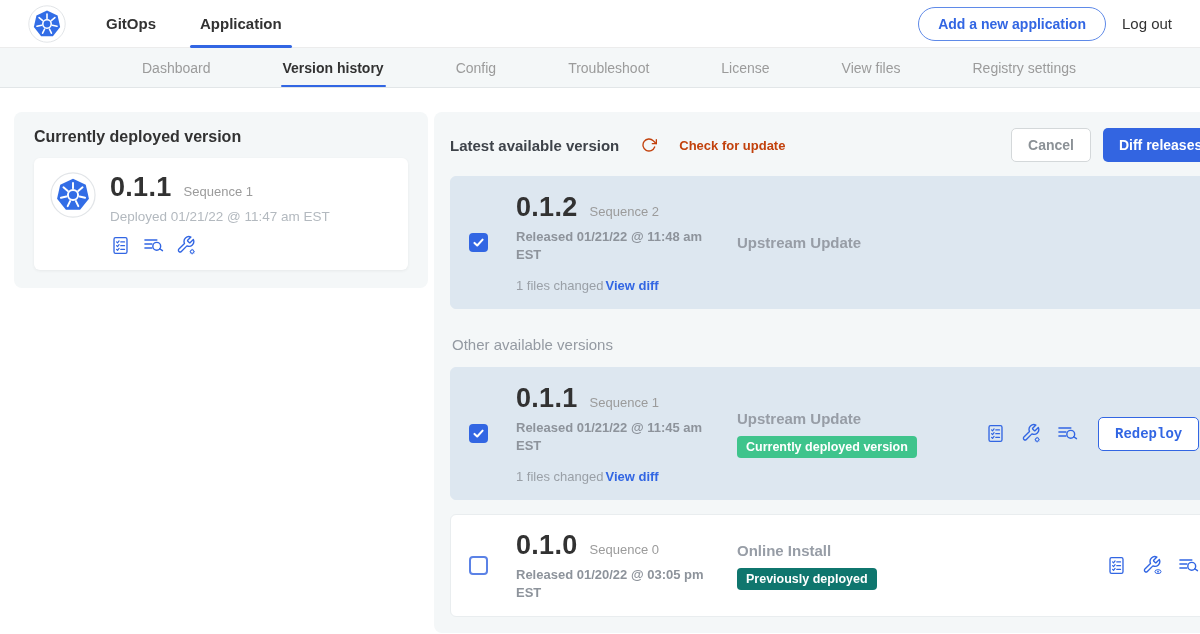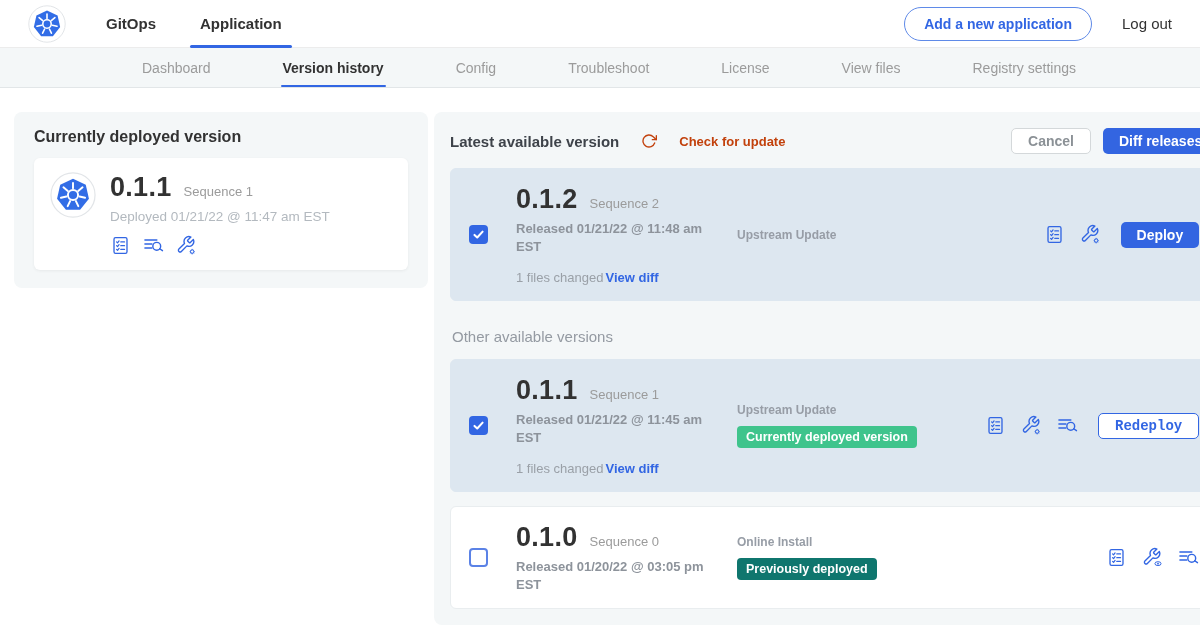--- a/index.html
+++ b/index.html
@@ -8,21 +8,21 @@
 
   
   .topnav { height:48px; display:flex; align-items:center; padding:0 28px 0 28px;
     background:#fff; border-bottom:1px solid #ececec; }
   .logo { width:38px; height:38px; flex:none; }
   .topnav-tabs { display:flex; height:48px; margin-left:18px; }
   .ttab { position:relative; display:flex; align-items:center; height:100%;
     padding:0 22px; font-size:15px; font-weight:bold; color:#323232; cursor:pointer; }
   .ttab.active::after { content:""; position:absolute; left:12px; right:12px; bottom:0;
     height:3px; background:#3266e3; border-radius:2px; }
-  .topnav-right { margin-left:auto; display:flex; align-items:center; gap:30px; }
+  .topnav-right { margin-left:auto; display:flex; align-items:center; gap:16px; }
   .pill-btn { height:34px; padding:0 19px; border-radius:17px; background:#fff;
     border:1px solid #5f8ae8; color:#3266e3; font-size:14px; font-weight:bold;
     font-family:inherit; cursor:pointer; }
   .logout { font-size:15px; color:#323232; cursor:pointer; }
 
   
   .subnav { height:40px; background:#f4f7f8; border-bottom:1px solid #e2e6e8;
     display:flex; align-items:stretch; padding-left:142px; gap:72px; }
   .stab { position:relative; display:flex; align-items:center; font-size:14px;
     color:#9b9b9b; cursor:pointer; }
@@ -48,40 +48,40 @@
   .icon-row { margin-top:11px; display:flex; align-items:center; gap:12px; }
   .aicon { width:21px; height:21px; color:#3266e3; cursor:pointer; display:block; }
 
   
   .rp-header { display:flex; align-items:center; }
   .rp-title { font-size:15px; font-weight:bold; color:#3e434a; margin-right:22px; }
   .hlink { display:flex; align-items:center; gap:22px; color:#c2410c; font-size:13px;
     font-weight:bold; margin-right:26px; cursor:pointer; }
   .hlink svg { width:16px; height:16px; }
   .rp-buttons { margin-left:auto; display:flex; gap:12px; }
-  .btn { height:26px; border-radius:5px; font-size:14px; font-weight:bold; padding:0 16px;
+  .btn { height:34px; border-radius:5px; font-size:14px; font-weight:bold; padding:0 16px;
     display:flex; align-items:center; cursor:pointer; border:none; font-family:inherit; }
   .btn-cancel { background:#fff; border:1px solid #d4d8da; color:#8b9196; }
   .btn-primary { background:#3365e1; color:#fff; }
   .btn-outline { background:#fff; border:1px solid #3266e3; color:#3266e3;font-family:Liberation Mono, monospace; }
 
   
   .vrow { margin-top:14px; border-radius:6px; padding:15px 18px; display:flex;
     align-items:center; background:#fff; border:1px solid #e9edef; }
   .vrow.selected { background:#dde7f0; border-color:#dde7f0; }
   .checkbox { width:19px; height:19px; border-radius:4px; flex:none; cursor:pointer; }
   .checkbox.checked { background:#3266e3; display:flex; align-items:center; justify-content:center; }
   .checkbox.unchecked { background:#fff; border:2px solid #5b82e6; }
   .checkbox svg { width:15px; height:15px; }
   .vinfo { margin-left:28px; width:205px; }
   .released { margin-top:5px; font-size:13px; font-weight:bold; color:#8d939b; line-height:1.35; }
   .files-row { margin-top:15px; font-size:13px; color:#9aa0a7; display:flex; gap:2px; }
   .view-diff { color:#3266e3; font-weight:bold; cursor:pointer; }
   .vsource { width:248px; margin-left:16px; }
-  .source-label { font-size:12px; font-weight:bold; color:#979da6; }
+  .source-label { font-size:15px; font-weight:bold; color:#979da6; }
   .badge { margin-top:9px; display:inline-block; padding:4px 9px; border-radius:4px;
     color:#fff; font-size:12.5px; font-weight:bold; }
   .badge.green { background:#3fc48c; }
   .badge.gray  { background:#0f766e; }
   .vactions { margin-left:auto; display:flex; align-items:center; gap:15px; }
   .vactions .btn { margin-left:5px; }
   .other-label { margin:27px 0 2px 2px; font-size:15px; color:#949aa2; }
   .hidden-defs { position:absolute; width:0; height:0; overflow:hidden; }
 </style>
 </head>
@@ -250,29 +250,20 @@
           <span>EST</span>
         </div>
         <div class="files-row">
           <span>1 files changed</span>
           <span class="view-diff">View diff</span>
         </div>
       </div>
       <div class="vsource">
         <div class="source-label">Upstream Update</div>
       </div>
-      <div class="vactions">
-        <svg class="aicon">
-            <use href="#i-checklist"></use>
-          </svg>
-        <svg class="aicon">
-            <use href="#i-wrenchgear"></use>
-          </svg>
-        <button class="btn btn-primary">Deploy</button>
-      </div>
     </article>
 
     <div class="other-label">Other available versions</div>
 
     <article class="vrow selected">
       <div class="checkbox checked">
         <svg>
             <use href="#i-check"></use>
           </svg>
       </div>

